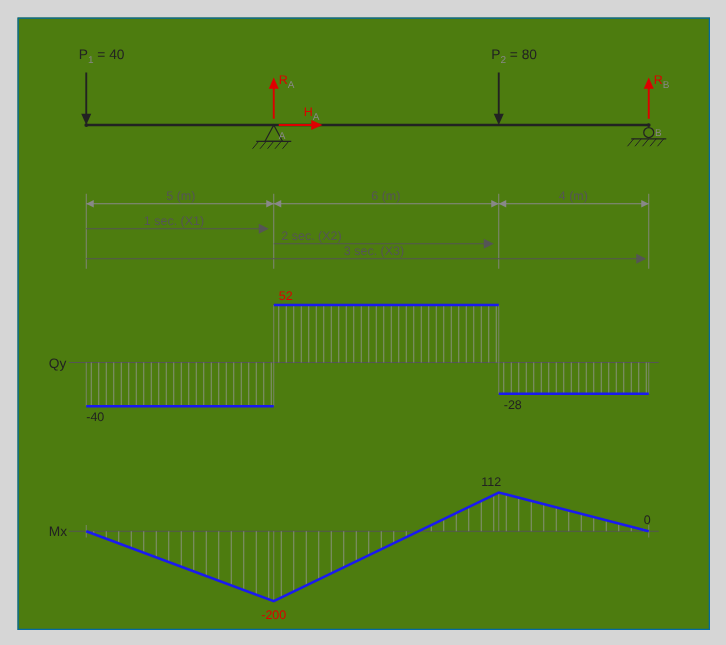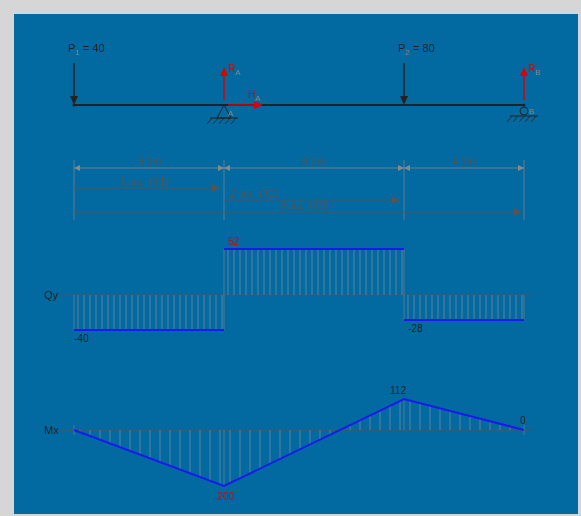--- a/index.html
+++ b/index.html
@@ -9,22 +9,22 @@
     height: 516px;
     background: #d6d6d6;
     font-family: Arial, sans-serif;
   }
   .inner {
     position: absolute;
     left: 14px;
     top: 14px;
     width: 552px;
     height: 488px;
-    background: #0369a1;
-    border: 6px solid #0369a1;
+    background: #4d7c0f;
+    border: 1px solid #0369a1;
   }
   svg { display: block; }
   .axis-label { font: 11px Arial; fill: #222; }
   .small { font: 10px Arial; fill: #555; }
   .tiny { font: 8px Arial; fill: #888; }
   .val { font: 10px Arial; fill: #222; }
   .valr { font: 10px Arial; fill: #d00; }
   .force { font: 11px Arial; fill: #222; }
   .reac { font: 10px Arial; fill: #d00; }
 </style>

